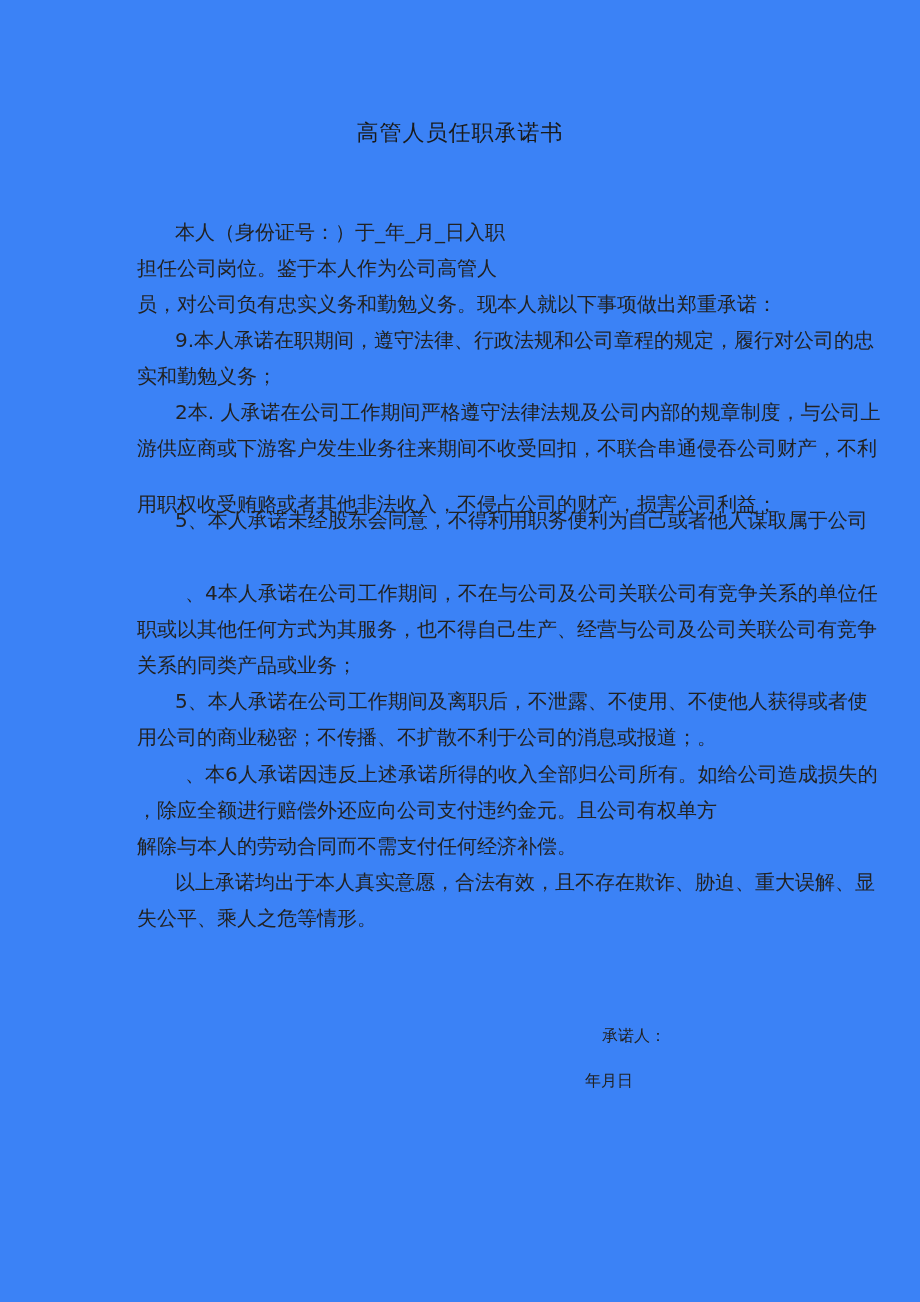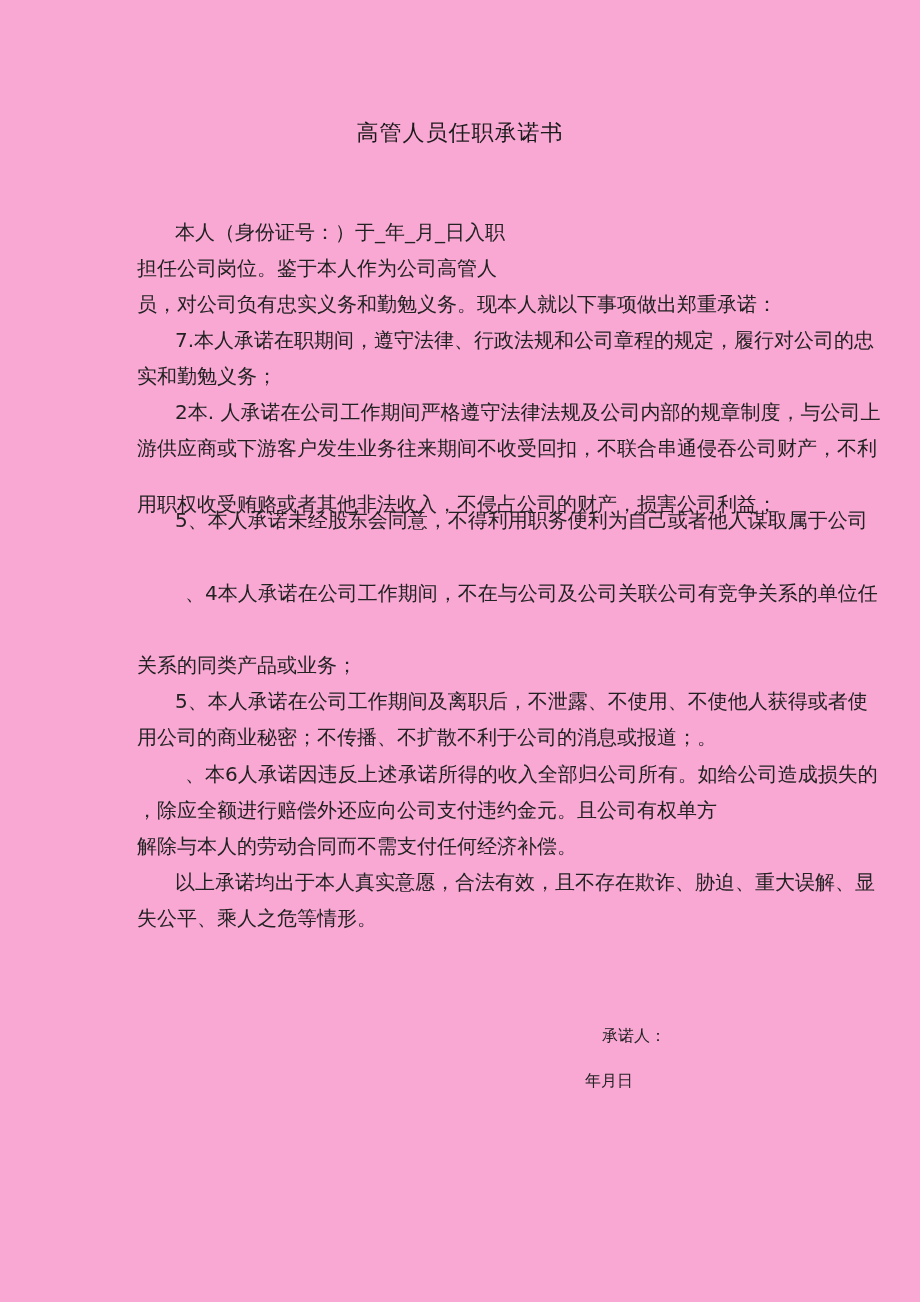--- a/index.html
+++ b/index.html
@@ -13,21 +13,21 @@
       position: relative;
       overflow: hidden;
       font-family: "DejaVu Sans", "Liberation Sans", sans-serif;
       color: #222222;
     }
     .page {
       position: absolute;
       left: 0; top: 0;
       width: 920px;
       height: 1302px;
-      background: #f9a8d4;
+      background: #3b82f6;
     }
     .title {
       position: absolute;
       left: 0;
       width: 920px;
       top: 118px;
       text-align: center;
       font-size: 22px;
       letter-spacing: 1px;
       color: #1a1a1a;
@@ -58,30 +58,31 @@
 <body>
 
 <div class="page">
 
   <div class="title">高管人员任职承诺书</div>
 
   <div class="line" style="left:175px; top:221px;">本人（身份证号：）于_年_月_日入职</div>
   <div class="line" style="top:257px;">担任公司岗位。鉴于本人作为公司高管人</div>
   <div class="line" style="top:293px;">员，对公司负有忠实义务和勤勉义务。现本人就以下事项做出郑重承诺：</div>
 
-  <div class="line full" style="left:175px; width:614px; top:329px;">7.本人承诺在职期间，遵守法律、行政法规和公司章程的规定，履行对公司的忠</div>
+  <div class="line full" style="left:175px; width:614px; top:329px;">9.本人承诺在职期间，遵守法律、行政法规和公司章程的规定，履行对公司的忠</div>
   <div class="line" style="top:365px;">实和勤勉义务；</div>
 
   <div class="line full" style="left:175px; width:614px; top:401px;">2本. 人承诺在公司工作期间严格遵守法律法规及公司内部的规章制度，与公司上</div>
   <div class="line full" style="top:437px;">游供应商或下游客户发生业务往来期间不收受回扣，不联合串通侵吞公司财产，不利</div>
   <div class="line" style="top:473px;margin-top:20px;">用职权收受贿赂或者其他非法收入，不侵占公司的财产，损害公司利益；</div>
 
   <div class="line full" style="left:175px; width:604px; top:509px;">5、本人承诺未经股东会同意，不得利用职务便利为自己或者他人谋取属于公司</div>
 
   <div class="line full" style="left:185px; width:604px; top:582px;">、4本人承诺在公司工作期间，不在与公司及公司关联公司有竞争关系的单位任</div>
+  <div class="line full" style="top:618px;">职或以其他任何方式为其服务，也不得自己生产、经营与公司及公司关联公司有竞争</div>
   <div class="line" style="top:654px;">关系的同类产品或业务；</div>
 
   <div class="line full" style="left:175px; width:604px; top:690px;">5、本人承诺在公司工作期间及离职后，不泄露、不使用、不使他人获得或者使</div>
   <div class="line" style="top:726px;">用公司的商业秘密；不传播、不扩散不利于公司的消息或报道；。</div>
 
   <div class="line full" style="left:185px; width:604px; top:763px;">、本6人承诺因违反上述承诺所得的收入全部归公司所有。如给公司造成损失的</div>
   <div class="line" style="top:799px;">，除应全额进行赔偿外还应向公司支付违约金元。且公司有权单方</div>
   <div class="line" style="top:835px;">解除与本人的劳动合同而不需支付任何经济补偿。</div>
 
   <div class="line full" style="left:175px; width:614px; top:871px;">以上承诺均出于本人真实意愿，合法有效，且不存在欺诈、胁迫、重大误解、显</div>

